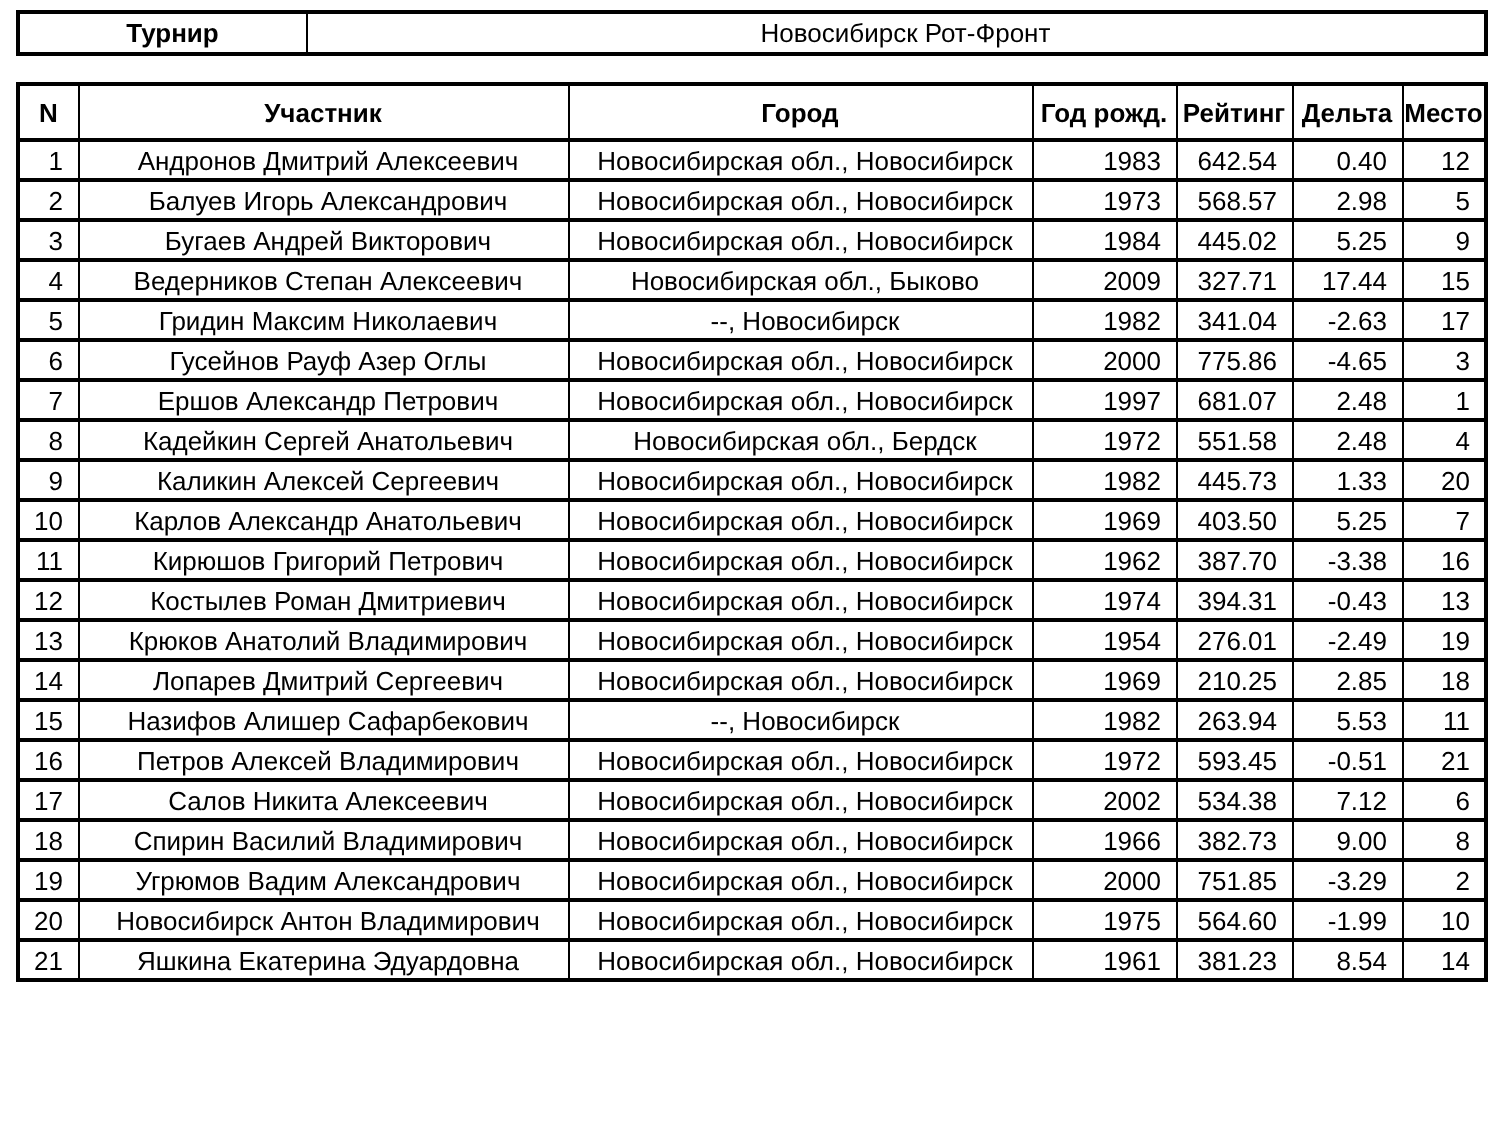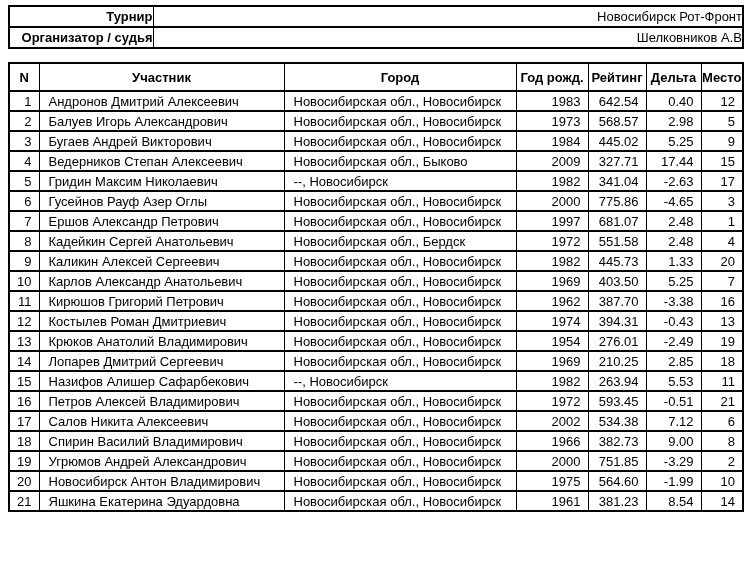--- a/index.html
+++ b/index.html
@@ -35,38 +35,38 @@
     border-bottom-width: 2px;
     font-size: 13px;
     vertical-align: middle;
     white-space: nowrap;
     overflow: hidden;
     padding: 0;
   }
   .info-table td {
     height: 19px;
     padding-left: 10px;
-    text-align: right;
+    text-align: center;
   }
   .info-table td.lbl {
     font-weight: bold;
   }
   .results-table {
     margin-top: 13px;
   }
   .results-table th {
     height: 26px;
     font-weight: bold;
     text-align: center;
   }
   .results-table td {
     height: 18px;
   }
   .results-table td.txt {
-    text-align: left;
+    text-align: center;
     padding-left: 9px;
     padding-right: 4px;
   }
   .results-table td.num {
     text-align: right;
     padding-right: 7px;
     padding-left: 2px;
   }
 </style>
 </head>
@@ -76,24 +76,20 @@
 
   <table class="info-table">
     <colgroup>
       <col style="width:144px">
       <col style="width:590px">
     </colgroup>
     <tbody>
       <tr>
         <td class="lbl">Турнир</td>
         <td>Новосибирск Рот-Фронт</td>
-      </tr>
-      <tr>
-        <td class="lbl">Организатор / судья</td>
-        <td>Шелковников А.В</td>
       </tr>
     </tbody>
   </table>
 
   <table class="results-table">
     <colgroup>
       <col style="width:30px">
       <col style="width:245px">
       <col style="width:232px">
       <col style="width:72px">
@@ -270,21 +266,21 @@
     <td class="num">18</td>
     <td class="txt">Спирин Василий Владимирович</td>
     <td class="txt">Новосибирская обл., Новосибирск</td>
     <td class="num">1966</td>
     <td class="num">382.73</td>
     <td class="num">9.00</td>
     <td class="num">8</td>
   </tr>
         <tr>
     <td class="num">19</td>
-    <td class="txt">Угрюмов Андрей Александрович</td>
+    <td class="txt">Угрюмов Вадим Александрович</td>
     <td class="txt">Новосибирская обл., Новосибирск</td>
     <td class="num">2000</td>
     <td class="num">751.85</td>
     <td class="num">-3.29</td>
     <td class="num">2</td>
   </tr>
         <tr>
     <td class="num">20</td>
     <td class="txt">Новосибирск Антон Владимирович</td>
     <td class="txt">Новосибирская обл., Новосибирск</td>

